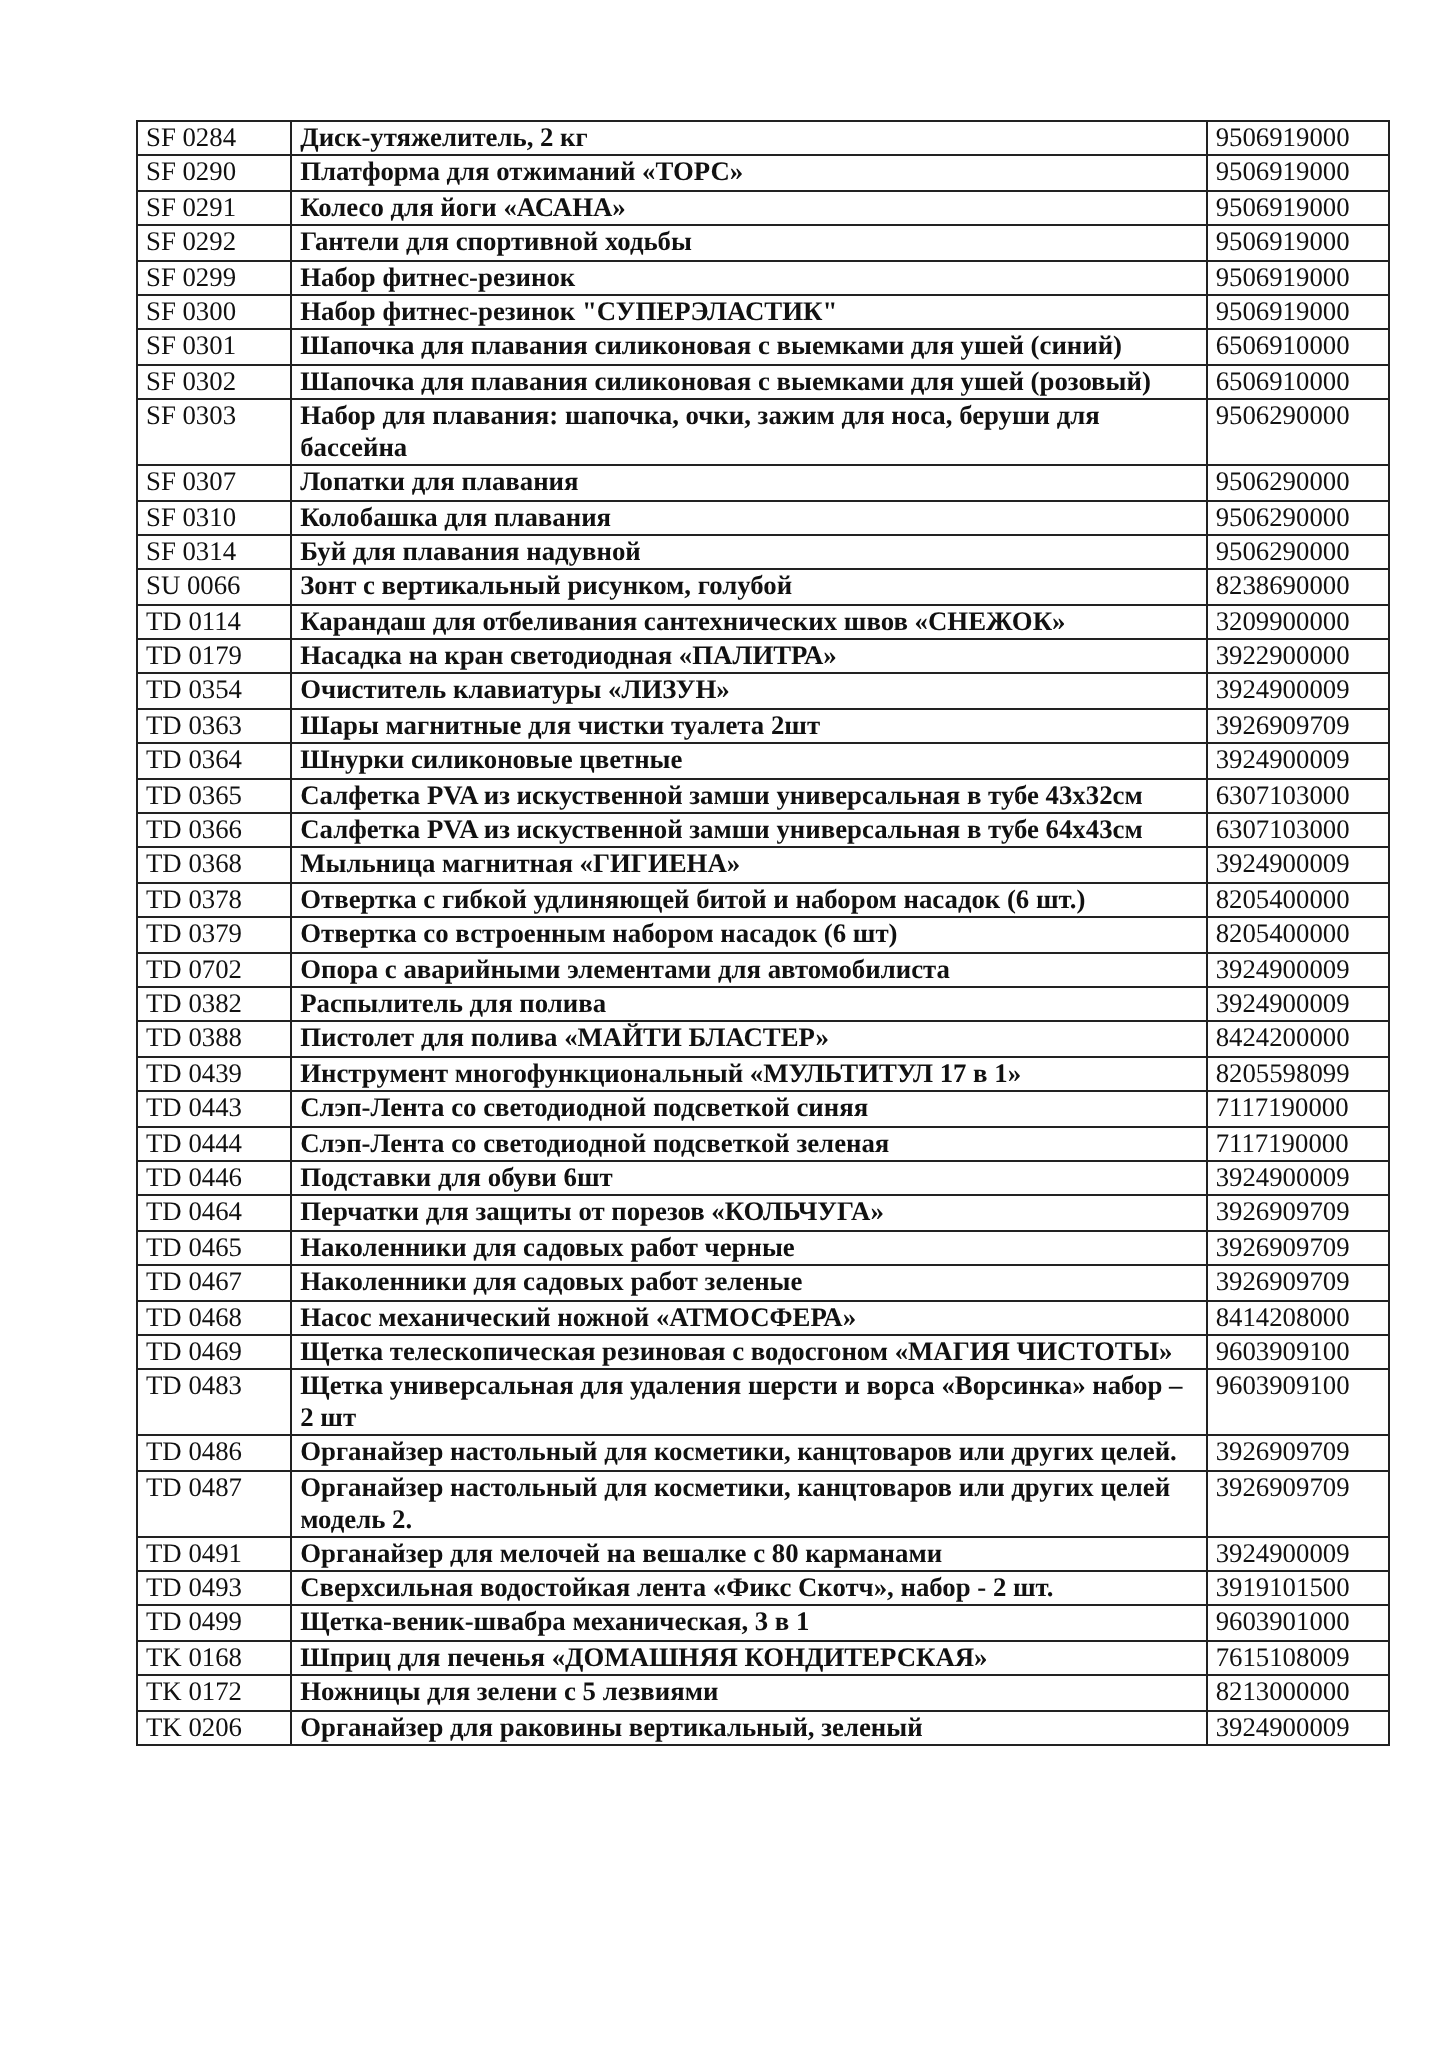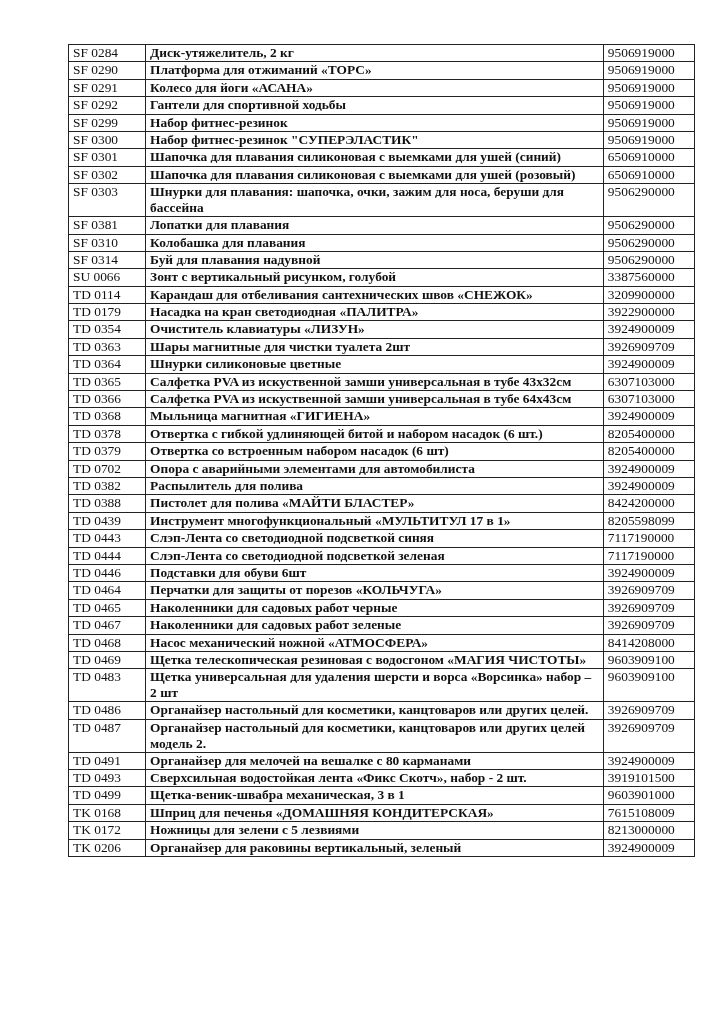--- a/index.html
+++ b/index.html
@@ -1,18 +1,18 @@
 <!DOCTYPE html>
 <html><head>
   <meta charset="utf-8">
   <style>
     html, body { margin: 0; padding: 0; background: #ffffff; }
     body { width: 724px; height: 1024px; position: relative; overflow: hidden; }
     table.goods {
-      position: absolute; left: 68px; top: 44px;
+      position: absolute; left: 68px; top: 60px;
       width: 627px; border-collapse: collapse;
       font-family: "Liberation Serif", "DejaVu Serif", serif;
       font-size: 13.4px; line-height: 16px; color: #111;
     }
     table.goods td {
       border: 1px solid #222; padding: 0 4px; vertical-align: top;
       height: 16.4px;
     }
     td.code { width: 68px; }
     td.name { width: 448px; font-weight: bold; }
@@ -58,42 +58,42 @@
         <td class="name">Шапочка для плавания силиконовая с выемками для ушей (синий)</td>
         <td class="hs">6506910000</td>
       </tr>
       <tr>
         <td class="code">SF 0302</td>
         <td class="name">Шапочка для плавания силиконовая с выемками для ушей (розовый)</td>
         <td class="hs">6506910000</td>
       </tr>
       <tr>
         <td class="code">SF 0303</td>
-        <td class="name">Шнурки для плавания: шапочка, очки, зажим для носа, беруши для бассейна</td>
-        <td class="hs">9506290000</td>
-      </tr>
-      <tr>
-        <td class="code">SF 0381</td>
+        <td class="name">Набор для плавания: шапочка, очки, зажим для носа, беруши для бассейна</td>
+        <td class="hs">9506290000</td>
+      </tr>
+      <tr>
+        <td class="code">SF 0307</td>
         <td class="name">Лопатки для плавания</td>
         <td class="hs">9506290000</td>
       </tr>
       <tr>
         <td class="code">SF 0310</td>
         <td class="name">Колобашка для плавания</td>
         <td class="hs">9506290000</td>
       </tr>
       <tr>
         <td class="code">SF 0314</td>
         <td class="name">Буй для плавания надувной</td>
         <td class="hs">9506290000</td>
       </tr>
       <tr>
         <td class="code">SU 0066</td>
         <td class="name">Зонт с вертикальный рисунком, голубой</td>
-        <td class="hs">3387560000</td>
+        <td class="hs">8238690000</td>
       </tr>
       <tr>
         <td class="code">TD 0114</td>
         <td class="name">Карандаш для отбеливания сантехнических швов «СНЕЖОК»</td>
         <td class="hs">3209900000</td>
       </tr>
       <tr>
         <td class="code">TD 0179</td>
         <td class="name">Насадка на кран светодиодная «ПАЛИТРА»</td>
         <td class="hs">3922900000</td>

